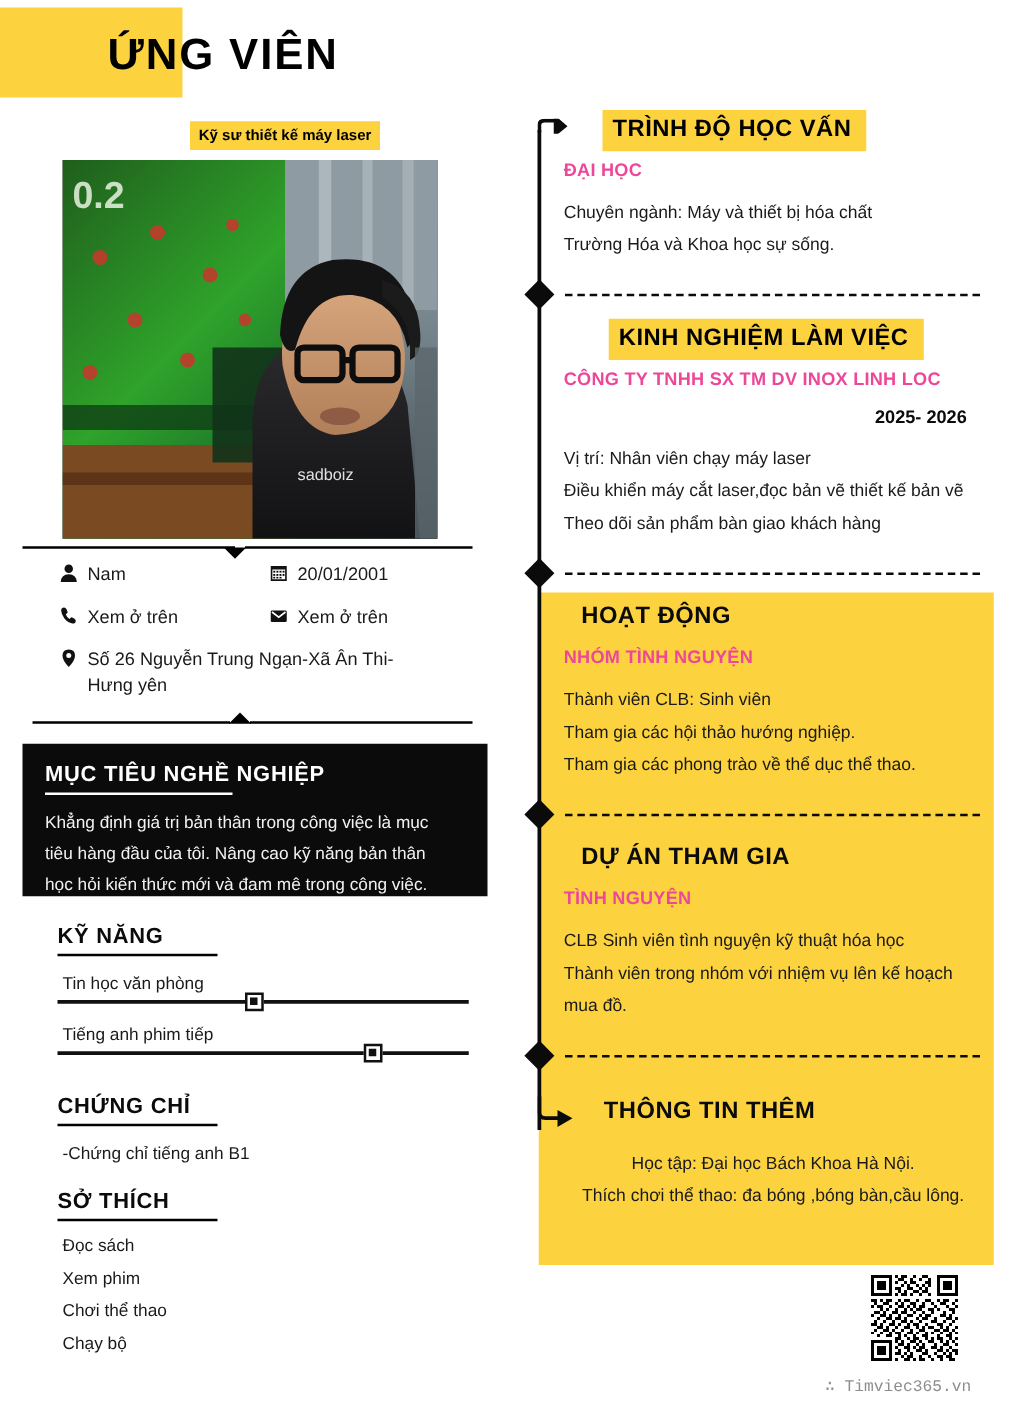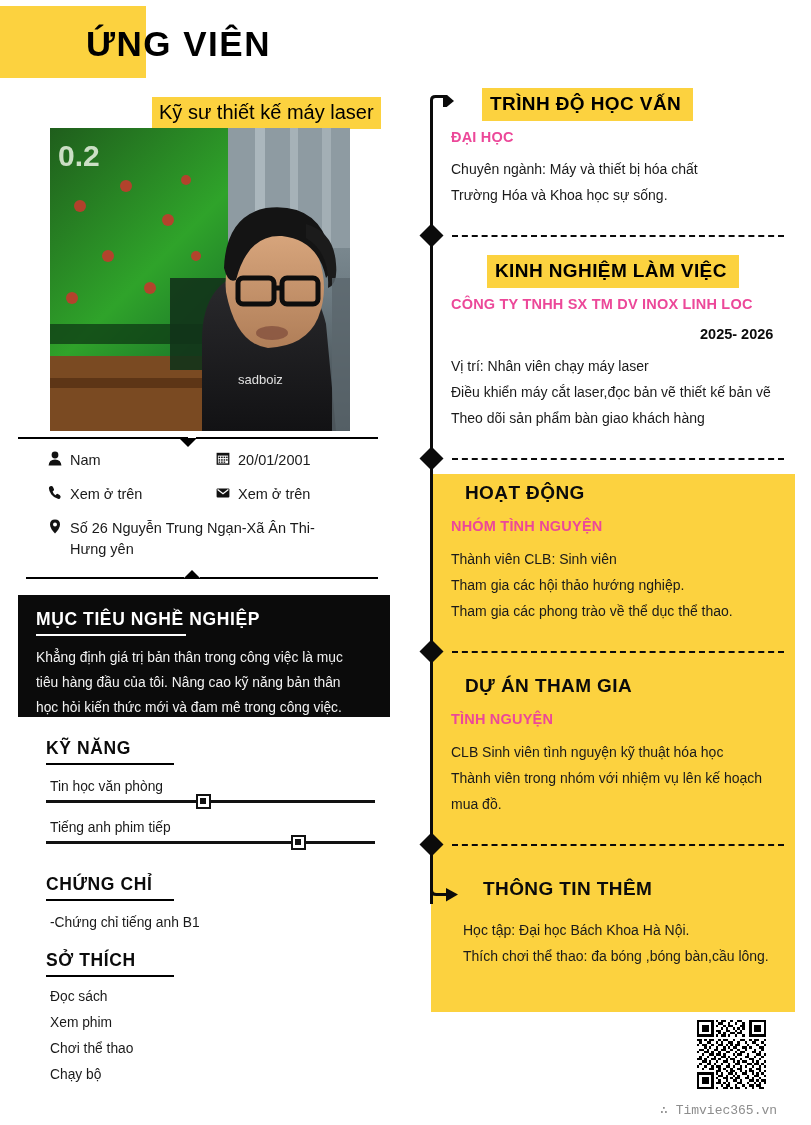--- a/index.html
+++ b/index.html
@@ -25,21 +25,21 @@
     letter-spacing: 1.5px; color: #000;
     line-height: 42px; white-space: nowrap; margin-left: 16px;
   }
 
   
   .left { position: absolute; left: 0; top: 0; width: 412px; height: 1125px; }
 
   .job-tag {
     position: absolute; left: 152px; top: 97px;
     background: #FCD23F; color: #000;
-    font-size: 20px; font-weight: 400;
+    font-size: 12px; font-weight: 700;
     padding: 4px 7px 5px 7px; white-space: nowrap;
   }
 
   .photo {
     position: absolute; left: 50px; top: 128px;
     width: 300px; height: 303px;
     overflow: hidden; background: #2a3a22;
   }
   .photo svg { display: block; width: 300px; height: 303px; }
 
@@ -427,21 +427,21 @@
     <div class="r-sub" style="left:451px; top:709px;">TÌNH NGUYỆN</div>
     <div class="r-txt" style="left:451px; top:739px; width:345px; text-align:justify;">
       <span>CLB Sinh viên tình nguyện kỹ thuật hóa học</span><br>
       <span>Thành viên trong nhóm với nhiệm vụ lên kế hoạch</span><br>
       <span>mua đồ.</span>
     </div>
   </div>
 
   <div>
     <div class="plain-h" style="left:483px; top:876px;">THÔNG TIN THÊM</div>
-    <div class="r-txt" style="left:463px; top:917px; width:345px;">
+    <div class="r-txt" style="left:446px; top:917px; width:345px;text-align:center;">
       <span>Học tập: Đại học Bách Khoa Hà Nội.</span><br>
       <span>Thích chơi thể thao: đa bóng ,bóng bàn,cầu lông.</span>
     </div>
   </div>
 
   <svg class="qr" viewBox="0 0 29 29" shape-rendering="crispEdges">
     <rect width="29" height="29" fill="#fff"></rect>
     <g fill="#000">
       <rect x="0" y="0" width="7" height="1"></rect>
         <rect x="0" y="6" width="7" height="1"></rect>

